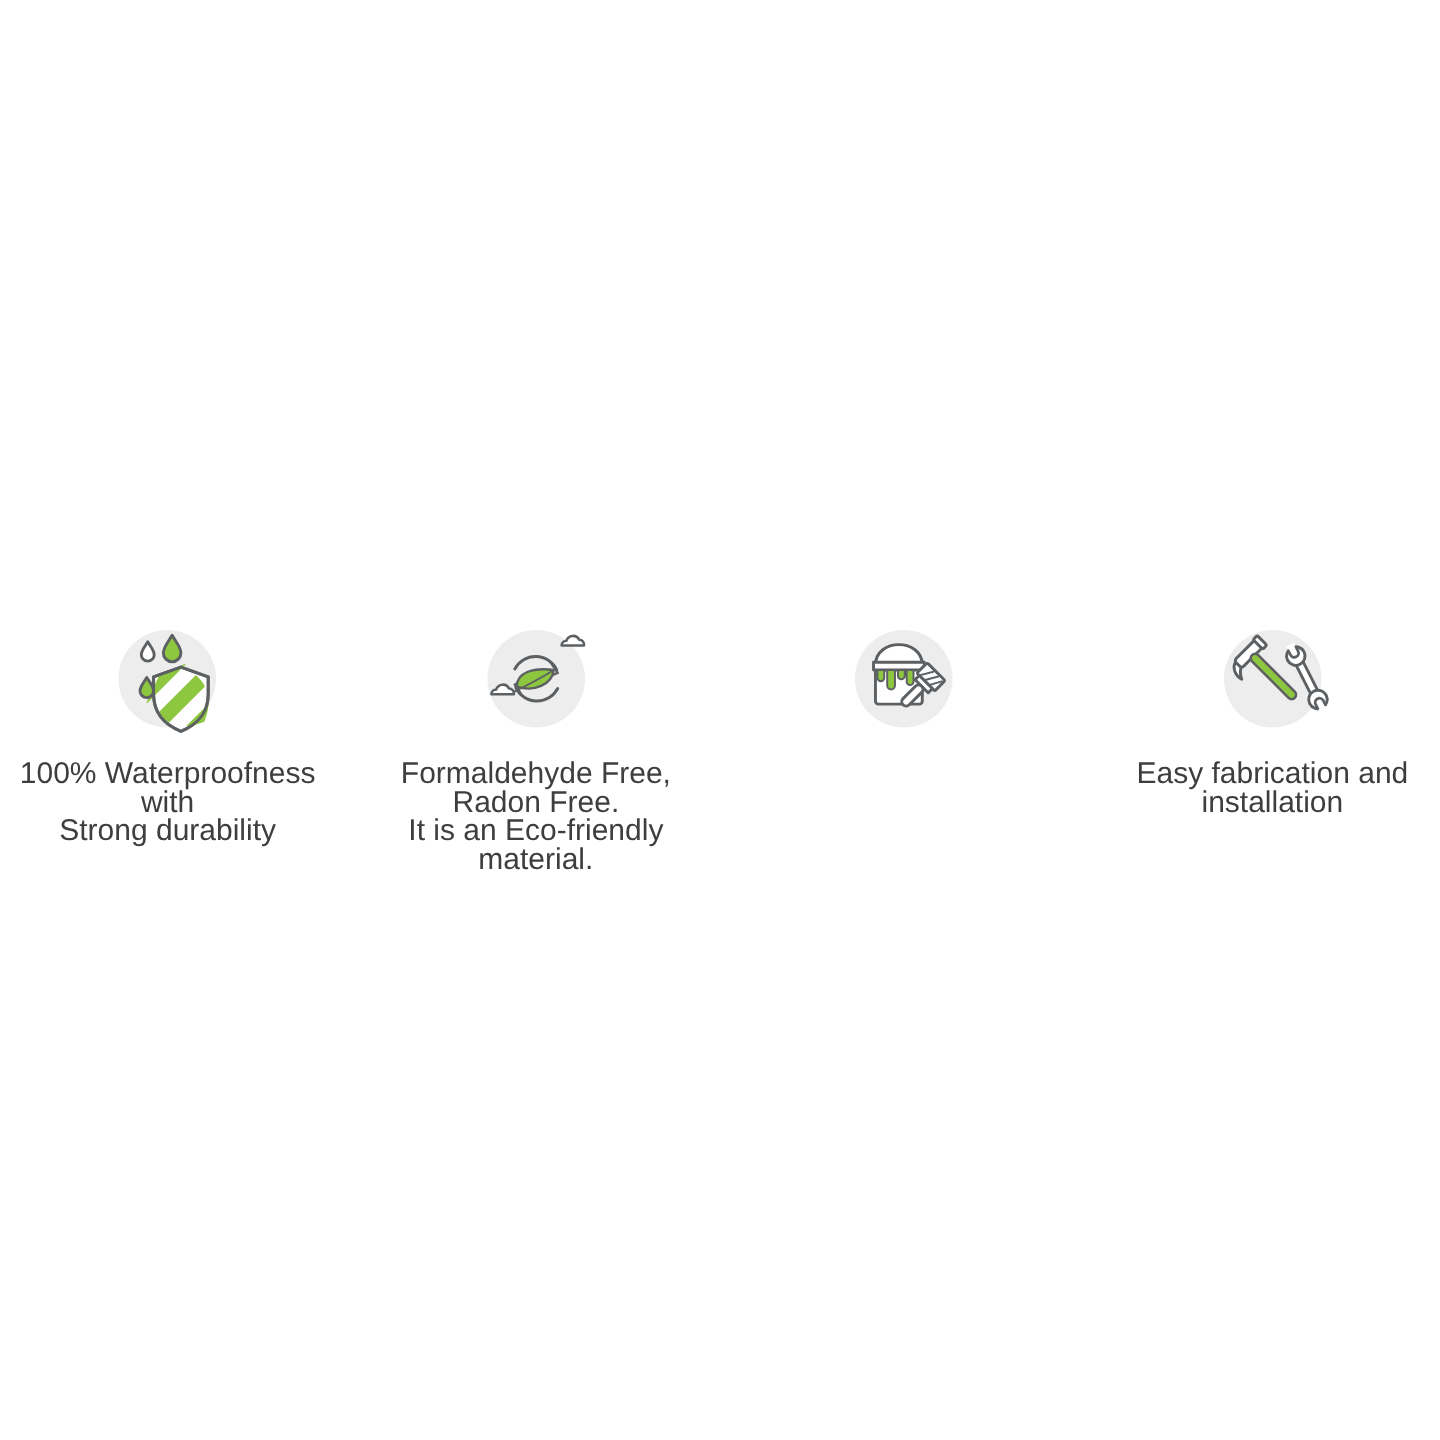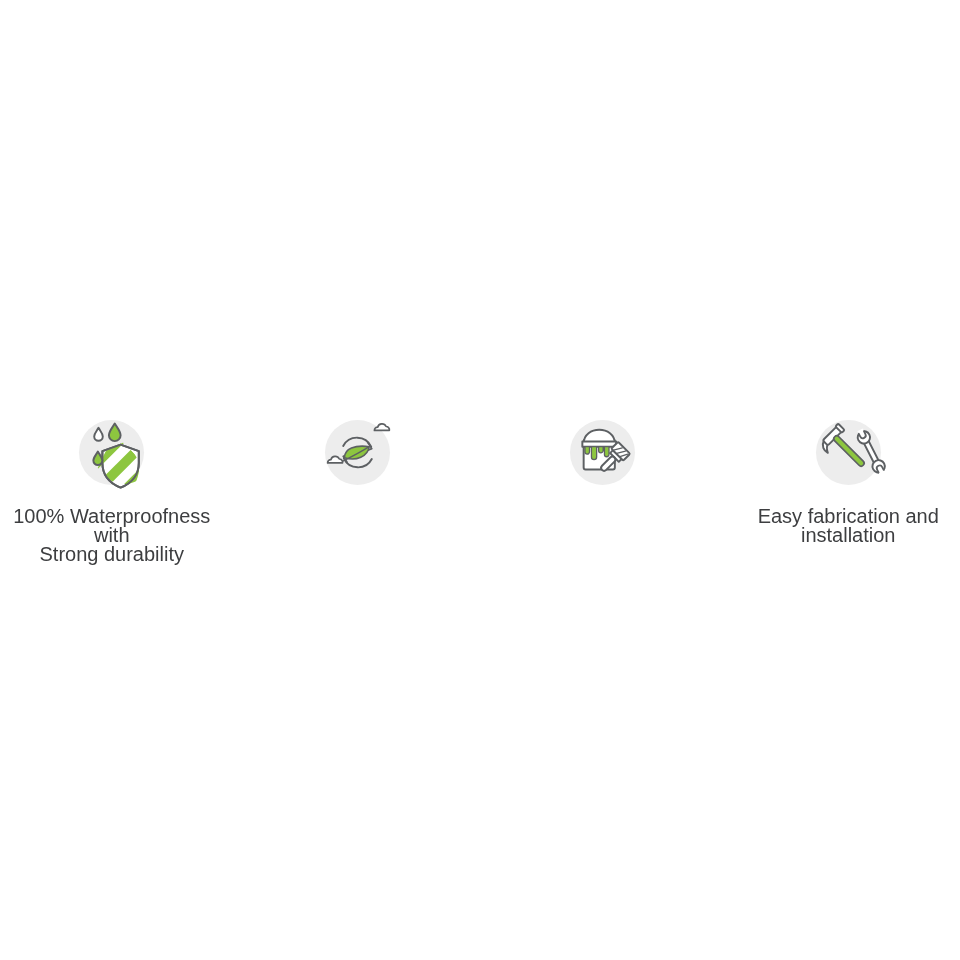--- a/index.html
+++ b/index.html
@@ -67,20 +67,22 @@
       <path class="ln" d="M66,35 L72,44 L62,48" style="stroke-width:2.6"></path>
       <path class="ln" d="M72,60 A24,24 0 0 1 29,59"></path>
       <path class="ln" d="M34,65 L28,56 L38,52" style="stroke-width:2.6"></path>
 
       <path class="gr" d="M30,58 C30,44 46,38 68,41 C66,56 48,64 30,58 Z" style="stroke-width:2.4"></path>
       <path class="ln thin" d="M26,64 C40,57 54,50 68,41"></path>
 
       <path class="wh" transform="translate(74,6)" style="stroke-width:2.6" d="M2,10 a5,5 0 0 1 5,-5 a7,7 0 0 1 13,-1 a5,5 0 0 1 5,6 z"></path>
       <path class="wh" transform="translate(2,56)" style="stroke-width:2.6" d="M2,10 a5,5 0 0 1 5,-5 a7,7 0 0 1 13,-1 a5,5 0 0 1 5,6 z"></path>
     </svg>
+    <p class="caption">Formaldehyde Free, Radon Free.
+It is an Eco-friendly material.</p>
   </div>
 
   <div class="feature">
     <svg class="icon-svg" viewBox="0 0 100 100">
       <circle class="bg" cx="50" cy="50" r="50"></circle>
 
       <rect class="wh" x="21" y="30" width="48" height="46" rx="3"></rect>
 
       <path class="wh" d="M21,36 C21,8 69,8 69,36"></path>
 

